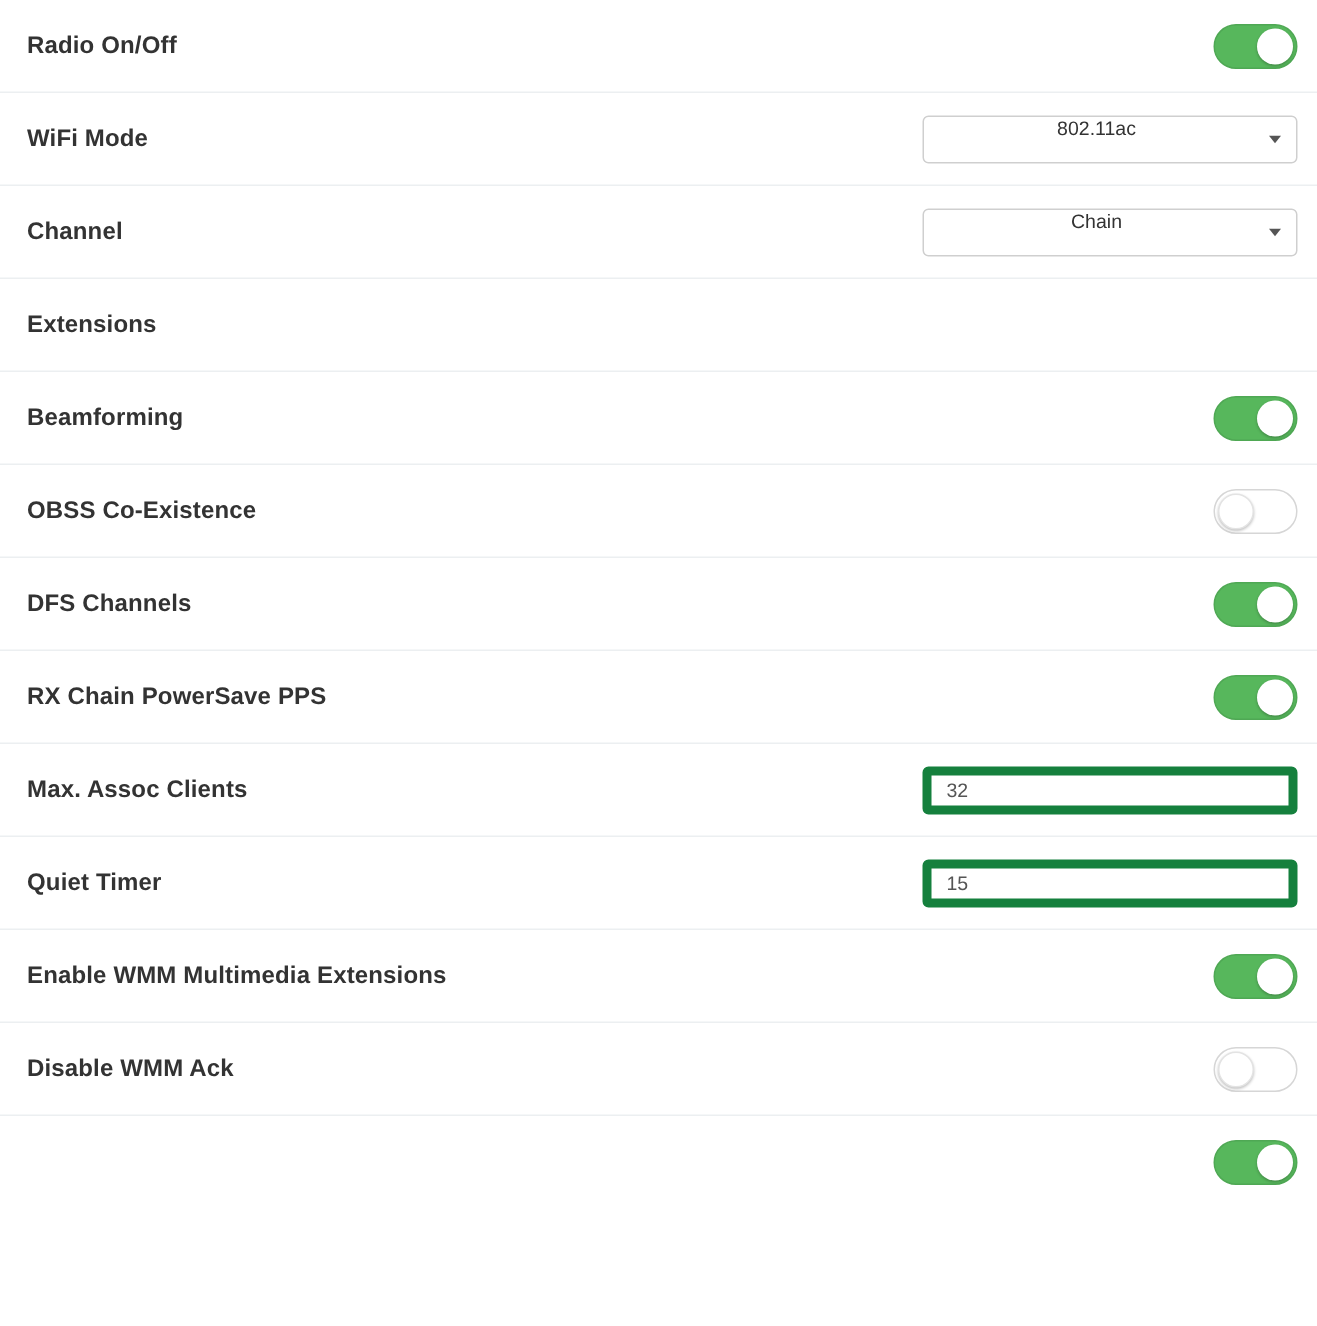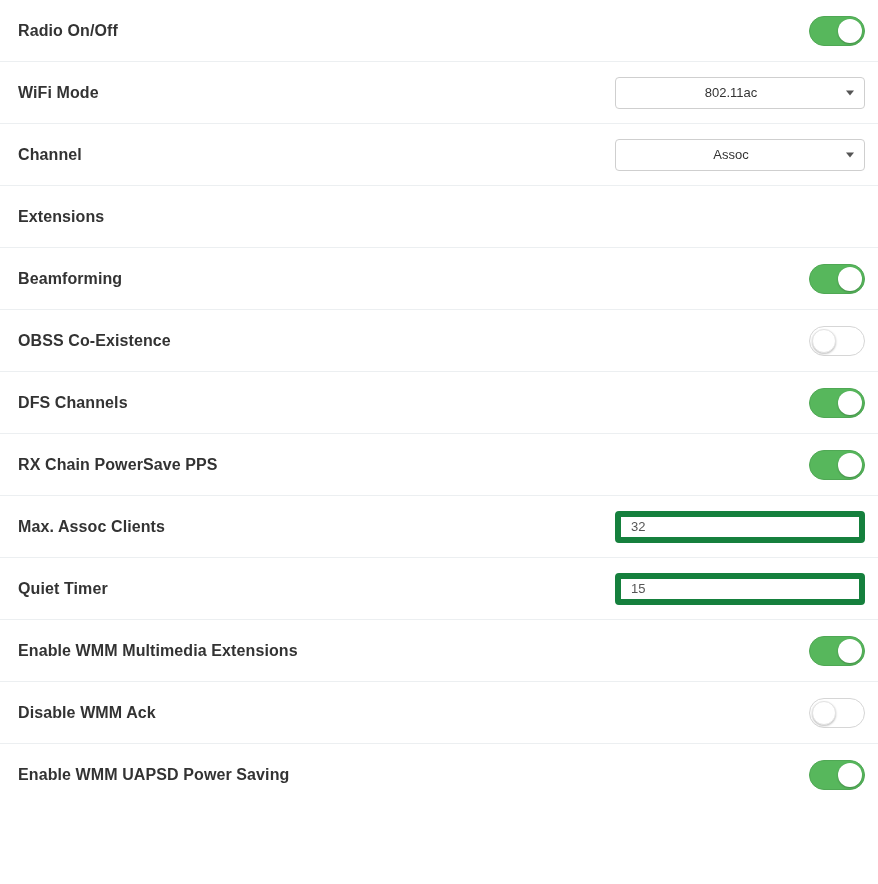--- a/index.html
+++ b/index.html
@@ -71,21 +71,21 @@
   .toggle.off .knob { left: 2px; border: 1px solid #e3e3e3; }
 
   
   .select {
     width: 250px;
     height: 32px;
     border: 1px solid #cfcfcf;
     border-radius: 4px;
     background: #ffffff;
     display: flex;
-    align-items: center;
+    align-items: flex-start;
     position: relative;
     cursor: pointer;
   }
   .select .value {
     flex: 1;
     text-align: center;
     font-size: 13px;
     color: #333333;
     padding-right: 18px;
   }
@@ -136,21 +136,21 @@
         <span class="value">802.11ac</span>
         <span class="arrow"></span>
       </div>
     </div>
   </div>
 
   <div class="row">
     <span class="row-label">Channel</span>
     <div class="row-control">
       <div class="select">
-        <span class="value">Assoc</span>
+        <span class="value">Chain</span>
         <span class="arrow"></span>
       </div>
     </div>
   </div>
 
   <div class="row">
     <span class="row-label">Extensions</span>
   </div>
 
   <div class="row">
@@ -216,21 +216,20 @@
   <div class="row">
     <span class="row-label">Disable WMM Ack</span>
     <div class="row-control">
       <span class="toggle off">
           <span class="knob"></span>
         </span>
     </div>
   </div>
 
   <div class="row">
-    <span class="row-label">Enable WMM UAPSD Power Saving</span>
     <div class="row-control">
       <span class="toggle on">
           <span class="knob"></span>
         </span>
     </div>
   </div>
 
 </div>
 
 </body></html>

